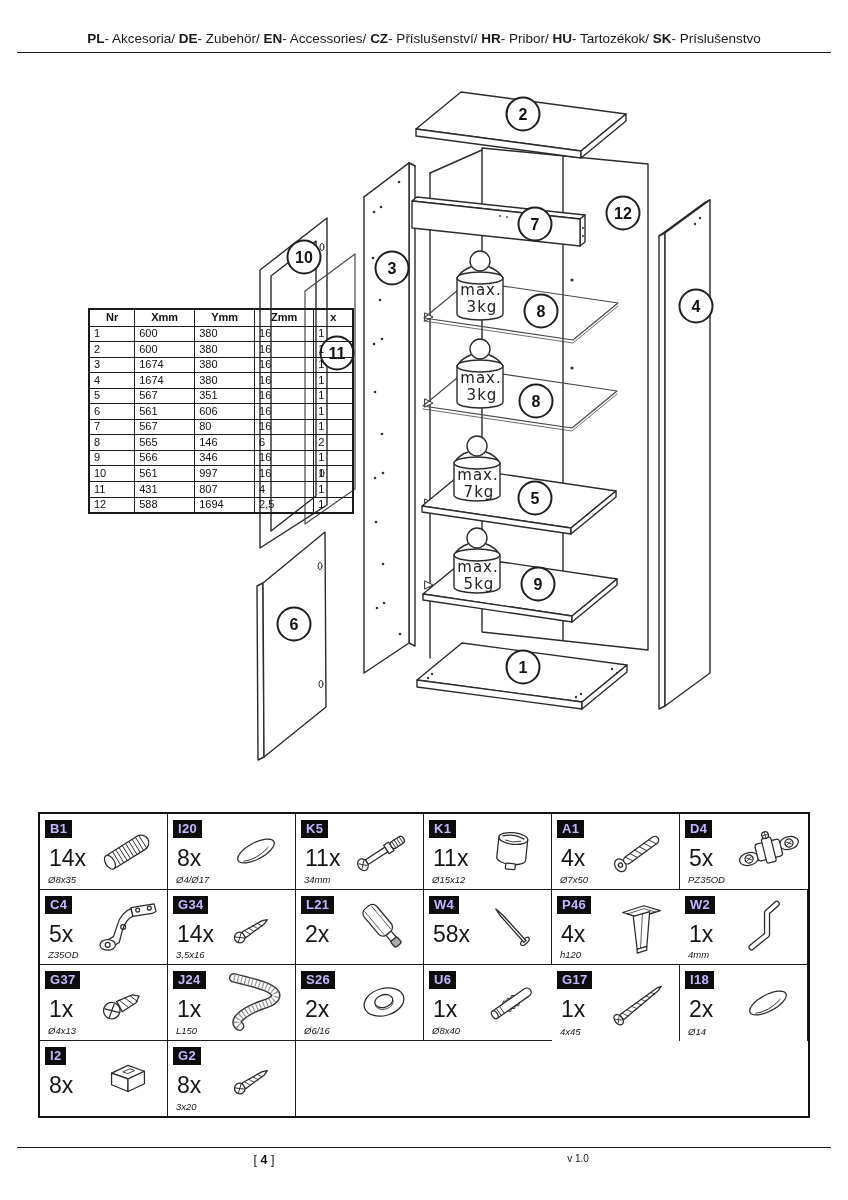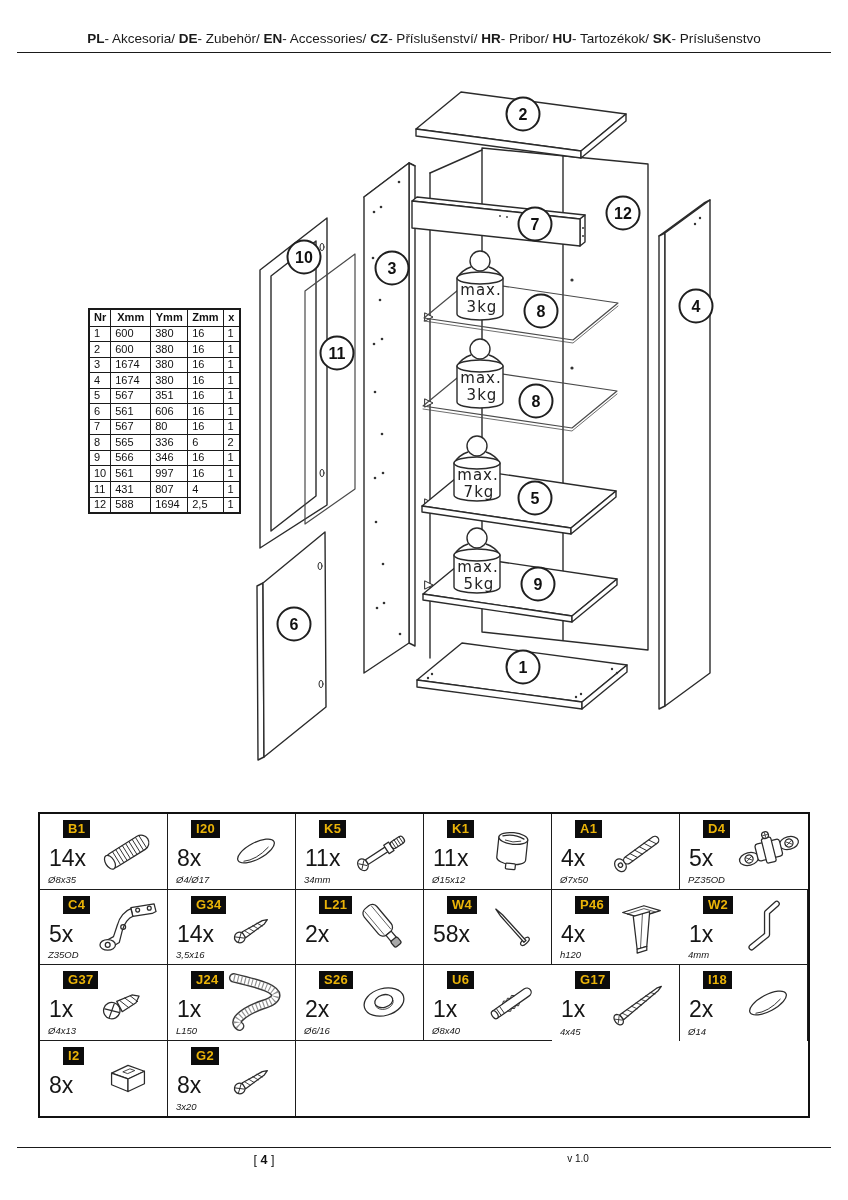--- a/index.html
+++ b/index.html
@@ -9,32 +9,32 @@
   #hdr{position:absolute;top:31px;left:0;width:100%;text-align:center;font-size:13.5px;
        white-space:nowrap;color:#1a1a1a;}
   #hdr b{font-weight:bold;}
   #diagram-wrap{position:absolute;top:85px;left:0;width:848px;height:690px;}
   #diagram-wrap svg{display:block;}
 
   
   #dims{position:absolute;left:88px;top:308px;border-collapse:collapse;font-size:11px;
         line-height:1.05;border:2px solid #1a1a1a;}
   #dims th,#dims td{border:1px solid #1a1a1a;white-space:nowrap;}
-  #dims th{font-weight:bold;text-align:center;padding:2px 4px;}
+  #dims th{font-weight:bold;text-align:center;padding:2px 16px;}
   #dims td{text-align:left;padding:1.5px 3px 1.5px 4px;}
 
   
   #grid{position:absolute;left:38px;top:812px;width:772px;height:306px;box-sizing:border-box;
         border:2.5px solid #111;display:grid;grid-template-columns:repeat(6,1fr);
         grid-template-rows:repeat(4,1fr);background:#fff;}
   .cell{position:relative;border-right:1.5px solid #1d1d1d;border-bottom:1.5px solid #1d1d1d;
         box-sizing:border-box;}
   .cell.last-col{border-right:none;}
   .cell.last-row{border-bottom:none;text-align:center;}
-  .code{position:absolute;top:6px;left:23px;background:#0c0c0c;color:#eab308;font-weight:bold;
+  .code{position:absolute;top:6px;left:5px;background:#0c0c0c;color:#c4b5fd;font-weight:bold;
         font-size:13px;padding:1px 5px 2px 5px;letter-spacing:.3px;}
   .qty{position:absolute;top:31px;left:9px;font-size:23px;color:#161616;}
   .spec{position:absolute;bottom:4px;left:8px;font-size:9.5px;color:#161616;font-style:italic;}
   .picon{position:absolute;right:3px;top:50%;transform:translateY(-50%);width:72px;height:58px;}
   .picon svg{width:100%;height:100%;}
 
   #page-num{position:absolute;top:1153px;left:234px;width:60px;text-align:center;font-size:12.5px;}
   #page-num b{font-weight:bold;}
   #version{position:absolute;top:1153px;left:548px;width:60px;text-align:center;font-size:10px;}
 </style>
@@ -320,21 +320,21 @@
       <tr>
         <td>7</td>
         <td>567</td>
         <td>80</td>
         <td>16</td>
         <td>1</td>
       </tr>
       <tr>
         <td>8</td>
         <td>565</td>
-        <td>336</td>
+        <td>146</td>
         <td>6</td>
         <td>2</td>
       </tr>
       <tr>
         <td>9</td>
         <td>566</td>
         <td>346</td>
         <td>16</td>
         <td>1</td>
       </tr>

